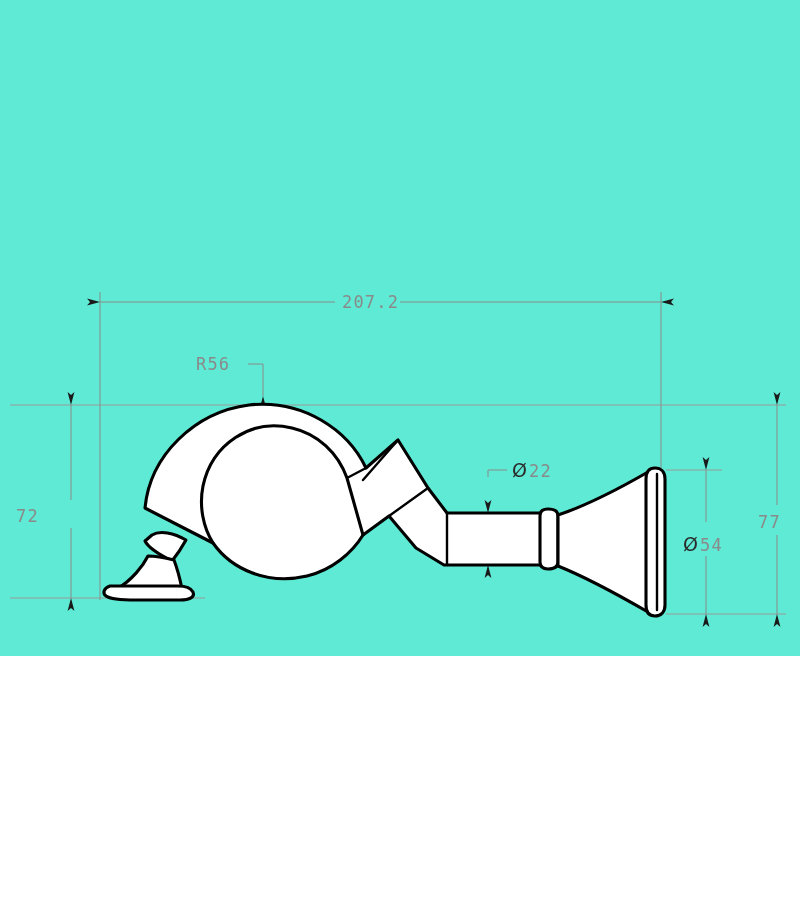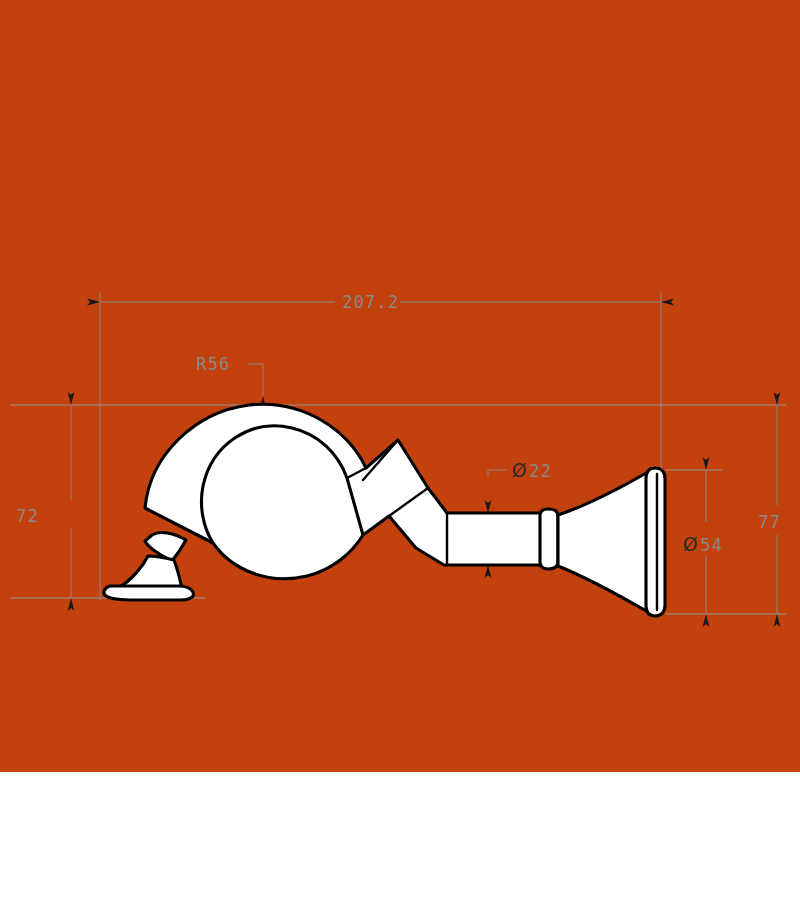--- a/index.html
+++ b/index.html
@@ -9,22 +9,22 @@
   }
   body {
     width: 800px;
     height: 912px;
     font-family: "DejaVu Sans Mono", monospace;
     overflow: hidden;
   }
   #drawing-root {
     position: relative;
     width: 800px;
-    height: 772px;
-    background: #c2410c;
+    height: 656px;
+    background: #5eead4;
   }
   #cad-svg {
     display: block;
     width: 800px;
     height: 912px;
   }
   .dim-text {
     font-family: "DejaVu Sans Mono", monospace;
     font-size: 17px;
     fill: #8a8a8a;

